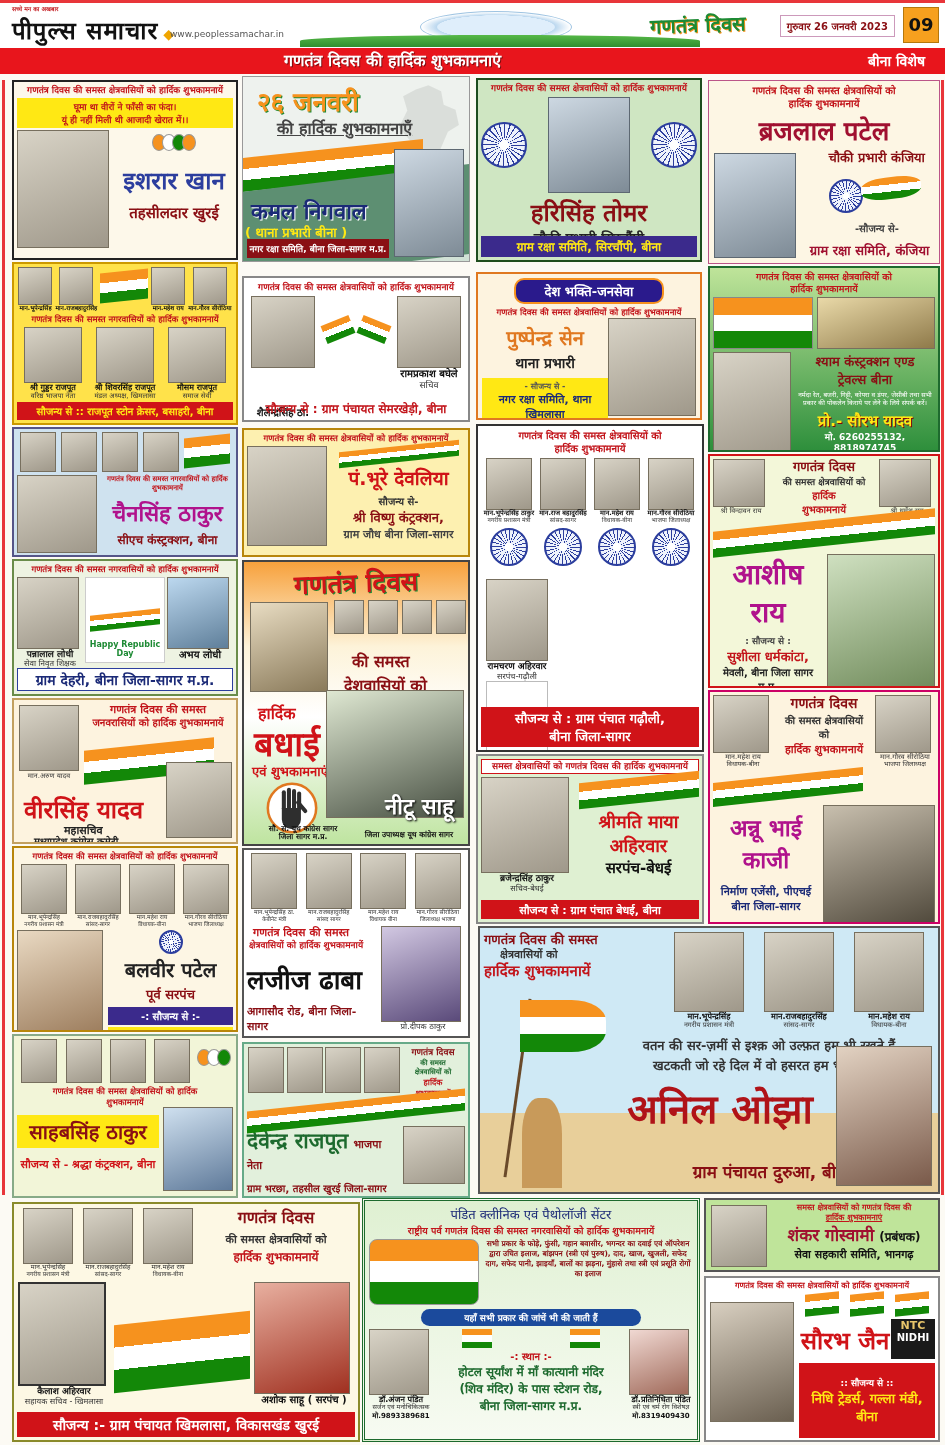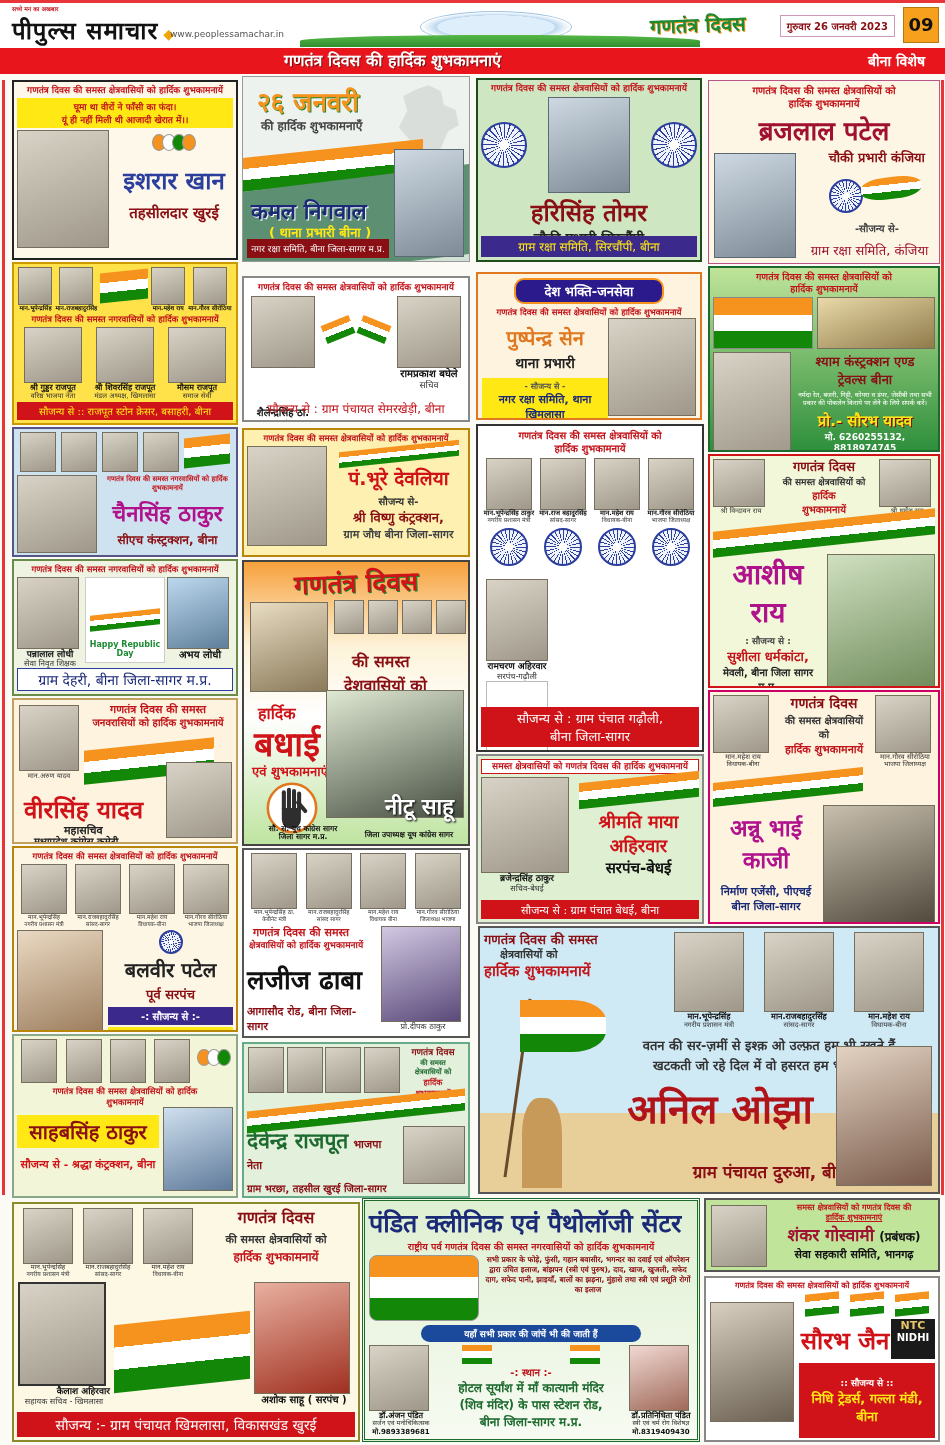--- a/index.html
+++ b/index.html
@@ -9,21 +9,21 @@
   .ph{background:linear-gradient(160deg,#d8d3c6,#9f988a);border:1px solid #776f5e;}
   .ph2{background:linear-gradient(160deg,#cdd8e2,#7e8b96);border:1px solid #5d6872;}
   .g{font-weight:bold;color:#c2151b;text-align:center;line-height:1.25;}
   .dg{color:#8a0f14;}
   .cap{font-size:8px;font-weight:bold;text-align:center;line-height:1.15;color:#111;}
   .caps{font-size:7px;color:#333;font-weight:normal;}
   .row{display:flex;justify-content:space-around;align-items:flex-start;}
   .tric{background:linear-gradient(180deg,#f6921e 0 33%,#ffffff 33% 66%,#138808 66% 100%);}
   .wave{transform:skewY(-6deg);}
   .chakra{border-radius:50%;border:2px solid #2c3e9e;background:radial-gradient(circle,#ffffff 0 16%,rgba(255,255,255,0) 16%),repeating-conic-gradient(#2c3e9e 0 4deg,#eef2fb 4deg 15deg);}
-  .footbar{position:absolute;left:0;right:0;text-align:center;font-weight:normal;margin-top:20px;}
+  .footbar{position:absolute;left:0;right:0;text-align:center;font-weight:bold;margin-top:20px;}
   .balloons span{display:inline-block;width:14px;height:17px;border-radius:50%;margin:0 -2px;border:1px solid #999;}
   .balloons .o{background:#f6921e}.balloons .w{background:#fff}.balloons .gr{background:#138808}
   .xflags{position:relative;display:inline-block;}
   .xflags i{position:absolute;width:30px;height:19px;display:block;}
   .diamond::before{content:"◆";color:#f0a500;font-size:14px;}
   .redline{position:absolute;width:3px;background:#e8353a;}
 </style>
 </head>
 <body>
 
@@ -65,25 +65,25 @@
         <div style="font-size:15px;font-weight:bold;color:#8a0f14;margin-top:6px;">तहसीलदार खुरई</div>
       </div>
     </div>
   </div>
 
   <div class="ad" style="left:242px;top:76px;width:228px;height:186px;border:1px solid #999;background:linear-gradient(160deg,#eef2ee 55%,#cfe0d4);">
     <svg viewBox="0 0 100 130" style="position:absolute;right:4px;top:4px;width:90px;height:110px;opacity:.5;">
         <polygon points="60,5 75,12 78,28 92,34 96,52 83,60 70,90 60,122 52,95 38,70 25,55 35,35 30,18 45,10" fill="#c8ccc8"></polygon>
       </svg>
     <div style="position:absolute;left:14px;top:6px;font-size:26px;font-weight:bold;color:#f6921e;text-shadow:1px 1px 0 #1d8a34;">२६ जनवरी</div>
-    <div style="position:absolute;left:18px;top:40px;font-size:12px;font-weight:bold;color:#444;">की हार्दिक शुभकामनाएँ</div>
+    <div style="position:absolute;left:34px;top:40px;font-size:16px;font-weight:bold;color:#444;text-decoration:underline;">की हार्दिक शुभकामनाएँ</div>
     <div class="tric wave" style="position:absolute;left:-10px;top:72px;width:190px;height:34px;"></div>
     <div style="position:absolute;left:-10px;top:100px;width:260px;height:90px;background:#5d8f72;transform:skewY(-7deg);"></div>
     <div style="position:absolute;left:8px;top:118px;font-size:22px;font-weight:bold;color:#1b2a77;text-shadow:1px 1px 0 #fff;">कमल निगवाल</div>
-    <div style="position:absolute;left:26px;top:146px;font-size:13px;font-weight:bold;color:#ffe814;">( थाना प्रभारी बीना )</div>
+    <div style="position:absolute;left:2px;top:146px;font-size:13px;font-weight:bold;color:#ffe814;">( थाना प्रभारी बीना )</div>
     <div class="footbar" style="bottom:3px;left:4px;right:80px;background:#8a0f14;color:#fff;font-size:9px;padding:3px 0;">नगर रक्षा समिति, बीना जिला-सागर म.प्र.</div>
     <div class="ph2" style="position:absolute;right:5px;bottom:4px;width:70px;height:108px;"></div>
   </div>
 
   <div class="ad" style="left:476px;top:78px;width:226px;height:184px;border:2px solid #1e4d1e;background:#cfe6c2;padding:3px;">
     <div class="g" style="font-size:9px;">गणतंत्र दिवस की समस्त क्षेत्रवासियों को हार्दिक शुभकामनायें</div>
     <div style="display:flex;justify-content:space-between;align-items:center;margin-top:3px;">
       <div class="chakra" style="width:46px;height:46px;"></div>
       <div class="ph2" style="width:82px;height:96px;"></div>
       <div class="chakra" style="width:46px;height:46px;"></div>
@@ -609,34 +609,34 @@
       </div>
       <div style="flex:1;text-align:center;">
         <div class="g dg" style="font-size:16px;">गणतंत्र दिवस</div>
         <div style="font-size:11px;font-weight:bold;color:#333;margin-top:3px;">की समस्त क्षेत्रवासियों को</div>
         <div style="font-size:12px;font-weight:bold;color:#c2151b;margin-top:2px;">हार्दिक शुभकामनायें</div>
       </div>
     </div>
     <div style="display:flex;margin-top:4px;gap:4px;align-items:flex-end;">
       <div style="width:92px;">
           <div class="ph" style="width:88px;height:104px;border:2px solid #333;"></div>
-          <div class="cap" style="font-size:9px;text-align:right;">कैलाश अहिरवार</div>
+          <div class="cap" style="font-size:9px;">कैलाश अहिरवार</div>
           <div class="cap caps" style="font-size:8px;">सहायक सचिव - खिमलासा</div>
         </div>
       <div class="tric wave" style="flex:1;height:68px;margin-bottom:20px;"></div>
       <div style="width:100px;">
           <div class="ph" style="width:96px;height:112px;background:linear-gradient(160deg,#e8b0a0,#a03020);"></div>
           <div class="cap" style="font-size:10px;">अशोक साहू ( सरपंच )</div>
         </div>
     </div>
     <div class="footbar" style="bottom:3px;left:3px;right:3px;background:#d01318;color:#fff;font-size:14px;padding:3px 0;">सौजन्य :- ग्राम पंचायत खिमलासा, विकासखंड खुरई</div>
   </div>
 
   <div class="ad" style="left:362px;top:1198px;width:338px;height:244px;border:3px double #1d6a2e;background:linear-gradient(180deg,#dff0d2,#f7fbf2);padding:4px;">
-    <div style="font-size:25px;font-weight:bold;color:#1b2a77;">पंडित क्लीनिक एवं पैथोलॉजी सेंटर</div>
+    <div style="text-align:center;font-size:13px;font-weight:normal;color:#1b2a77;">पंडित क्लीनिक एवं पैथोलॉजी सेंटर</div>
     <div class="g" style="font-size:9.5px;margin-top:2px;">राष्ट्रीय पर्व गणतंत्र दिवस की समस्त नगरवासियों को हार्दिक शुभकामनायें</div>
     <div style="display:flex;gap:4px;margin-top:2px;">
       <div class="tric" style="width:110px;height:66px;border-radius:8px;border:1px solid #999;"></div>
       <div style="flex:1;font-size:7.5px;font-weight:bold;color:#8a0f14;line-height:1.35;text-align:center;">सभी प्रकार के फोड़े, फुंसी, गहान बवासीर, भगन्दर का दवाई एवं ऑपरेशन द्वारा उचित इलाज, बांझपन (स्त्री एवं पुरुष), दाद, खाज, खुजली, सफेद दाग, सफेद पानी, झाइयाँ, बालों का झड़ना, मुंहासे तथा स्त्री एवं प्रसूति रोगों का इलाज</div>
     </div>
     <div style="margin:4px auto 0;width:220px;background:#1b4a9c;color:#fff;font-size:9px;font-weight:bold;text-align:center;border-radius:10px;padding:2px 0;">यहाँ सभी प्रकार की जांचें भी की जाती हैं</div>
     <div style="display:flex;gap:4px;margin-top:3px;">
       <div style="width:64px;">
         <div class="ph" style="width:60px;height:66px;"></div>
         <div class="cap" style="font-size:8px;">डॉ.अंजन पंडित</div>

